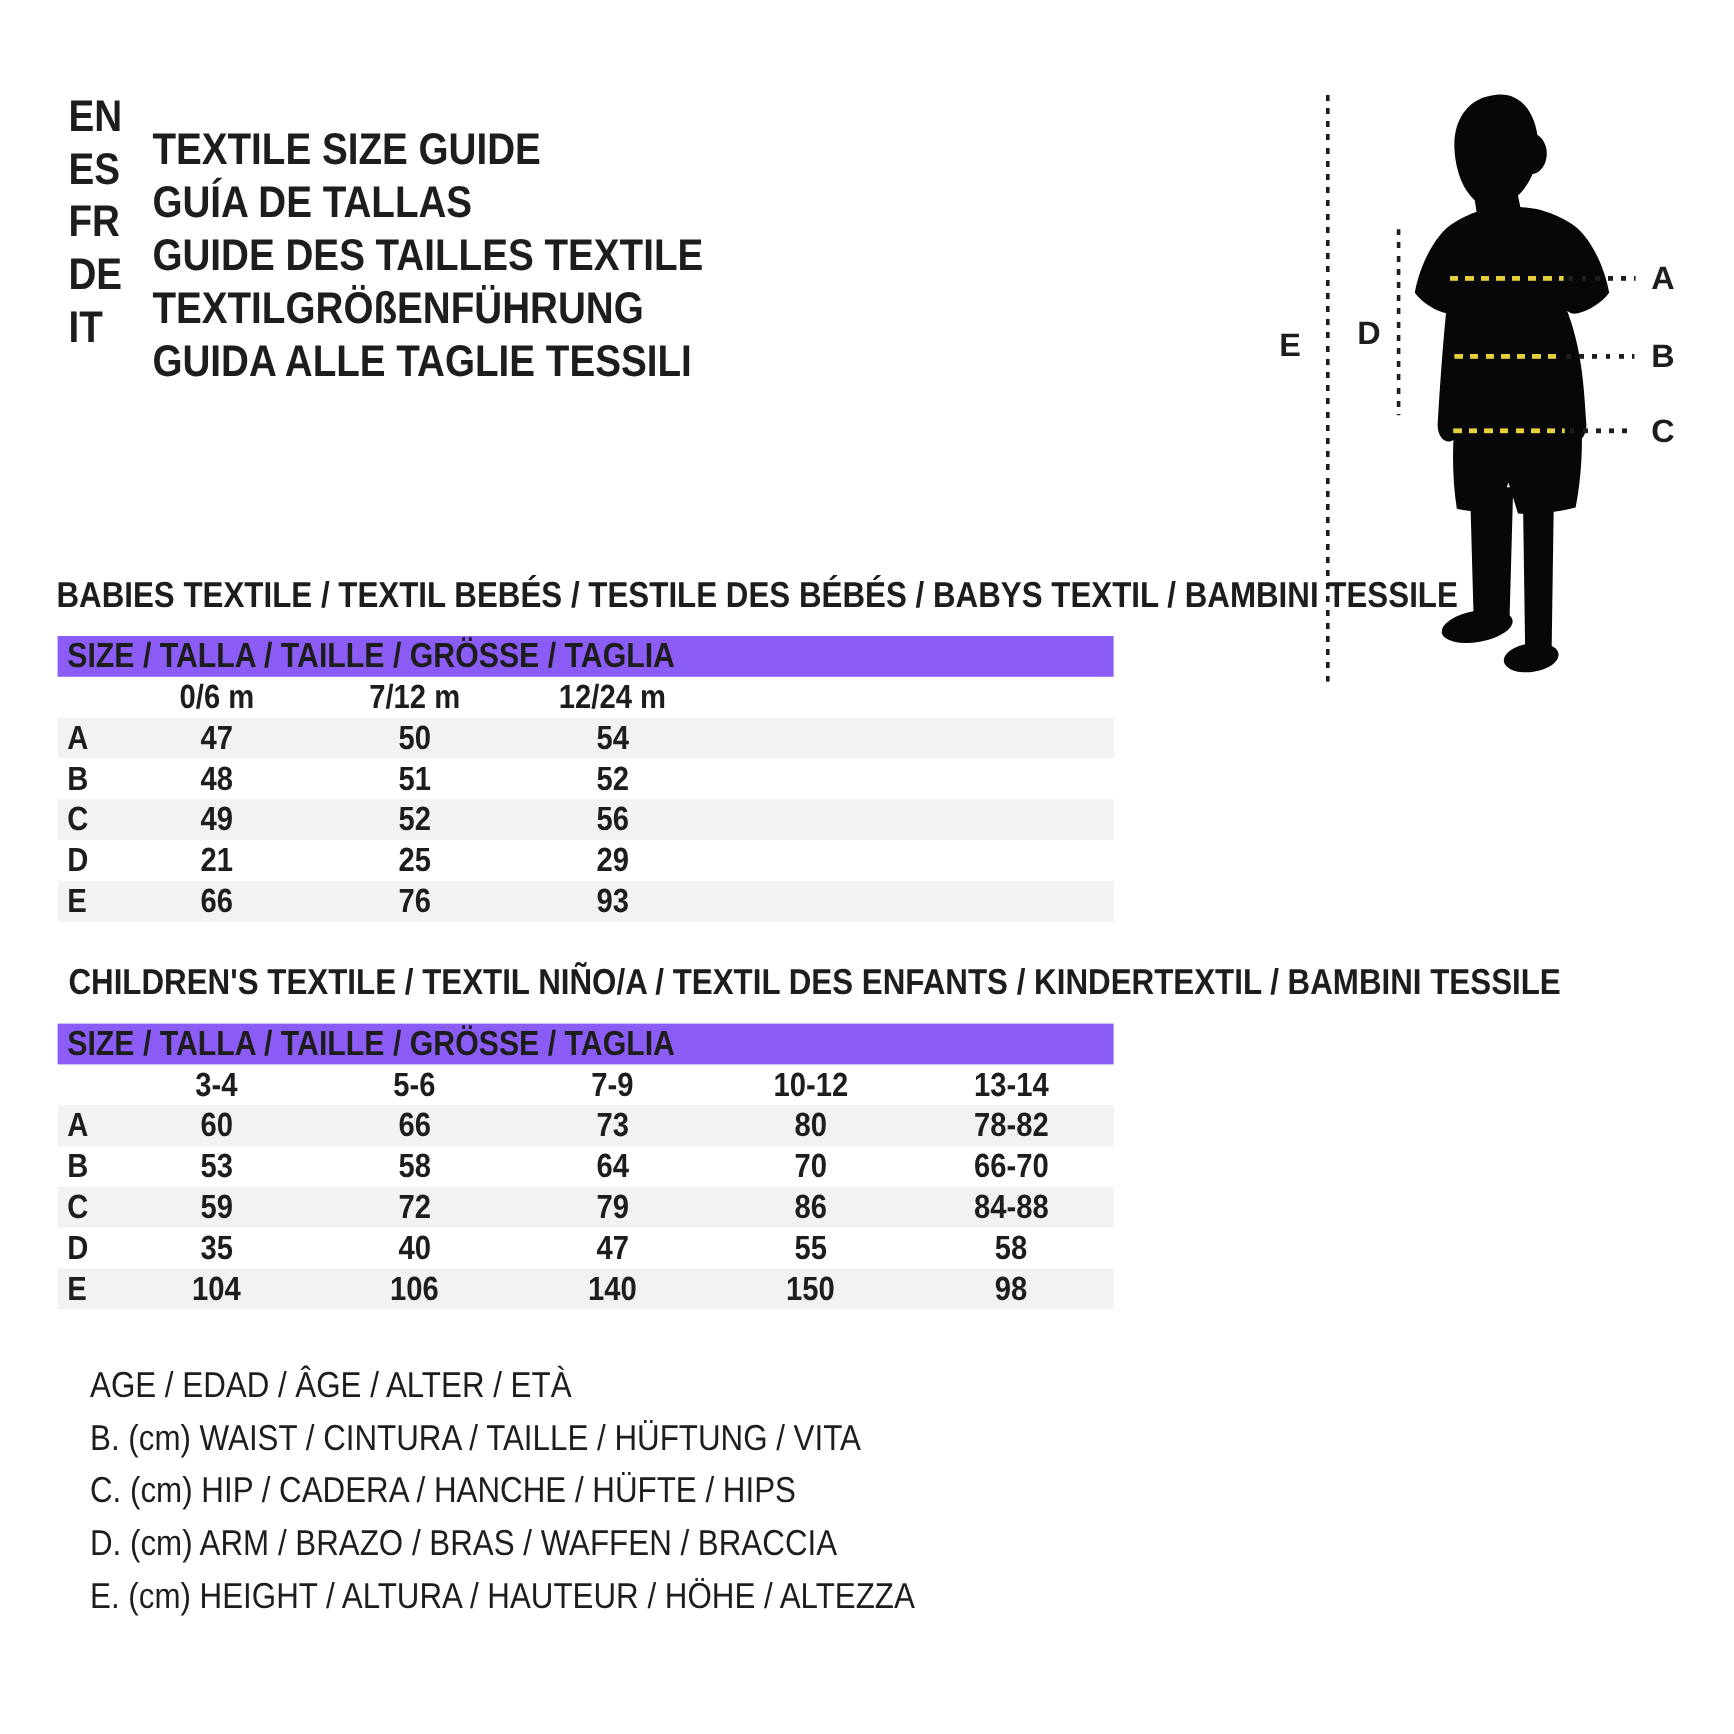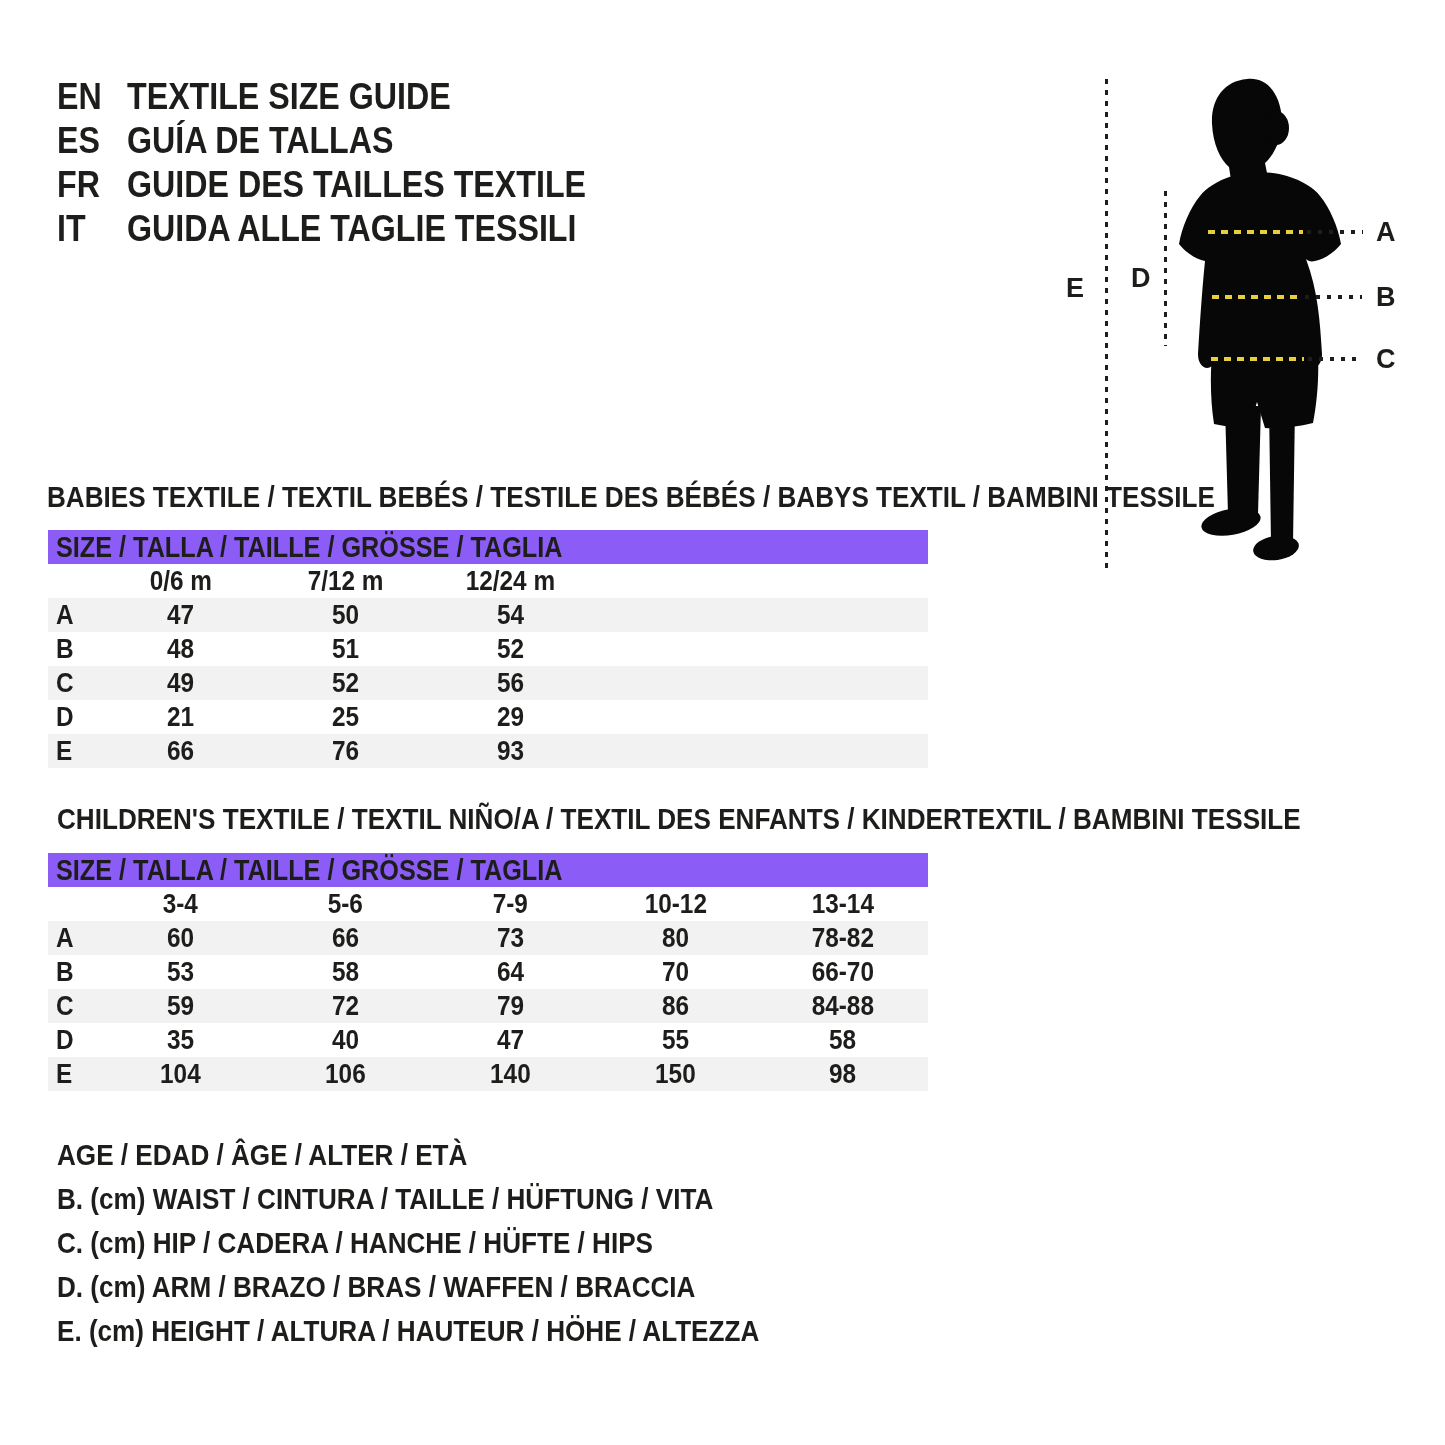--- a/index.html
+++ b/index.html
@@ -13,36 +13,36 @@
   }
   .abs{position:absolute;}
   
   .cond{display:inline-block;transform:scaleX(0.87);transform-origin:0 50%;white-space:nowrap;}
   .cond-c{display:inline-block;transform:scaleX(0.87);transform-origin:50% 50%;white-space:nowrap;}
 
   
   .lang-block{left:57px;top:75px;}
   .lang-row{display:flex;height:44px;line-height:44px;font-size:37px;font-weight:700;}
   .lang-code{width:70px;flex:0 0 70px;}
-  .lang-title{flex:1;}
+  .lang-title{flex:1;margin-top:28px;}
 
   
   .section-title{font-size:30px;font-weight:700;line-height:36px;}
 
   
   .size-table{width:880px;}
   .size-bar{height:34px;line-height:34px;background:#8b5cf6;font-size:29px;font-weight:700;padding-left:8px;box-sizing:border-box;}
   .trow{display:grid;grid-template-columns:50px 165px 165px 165px 165px 170px;height:34px;line-height:34px;font-size:28px;font-weight:700;}
   .trow.alt{background:#f2f2f2;}
   .cell{text-align:center;overflow:visible;}
   .cell.rlabel{text-align:left;padding-left:8px;}
 
   
   .legend-block{left:57px;top:1133px;}
-  .legend-line{height:44px;line-height:44px;font-size:30px;font-weight:700;}
+  .legend-line{height:44px;line-height:44px;font-size:30px;font-weight:400;margin-left:18px;}
 
   
   .vdots{width:3px;background:repeating-linear-gradient(to bottom,#1d1d1b 0 5px,transparent 5px 11px);}
   .hdash-y{height:4px;background:repeating-linear-gradient(to right,var(--accent,#e6cf3c) 0 7px,transparent 7px 13px);}
   .hdash-k{height:4px;background:repeating-linear-gradient(to right,#1d1d1b 0 4px,transparent 4px 11px);}
   .marker-label{font-size:27px;font-weight:700;line-height:32px;}
 </style>
 </head>
 <body>
 
@@ -51,20 +51,24 @@
     <span class="lang-code"><span class="cond">EN</span></span>
     <span class="lang-title"><span class="cond">TEXTILE SIZE GUIDE</span></span>
   </div>
   <div class="lang-row">
     <span class="lang-code"><span class="cond">ES</span></span>
     <span class="lang-title"><span class="cond">GUÍA DE TALLAS</span></span>
   </div>
   <div class="lang-row">
     <span class="lang-code"><span class="cond">FR</span></span>
     <span class="lang-title"><span class="cond">GUIDE DES TAILLES TEXTILE</span></span>
+  </div>
+  <div class="lang-row">
+    <span class="lang-code"><span class="cond">DE</span></span>
+    <span class="lang-title"><span class="cond">TEXTILGRÖßENFÜHRUNG</span></span>
   </div>
   <div class="lang-row">
     <span class="lang-code"><span class="cond">IT</span></span>
     <span class="lang-title"><span class="cond">GUIDA ALLE TAGLIE TESSILI</span></span>
   </div>
 </div>
 
 <div class="abs" style="left:0;top:0;width:1445px;height:600px;">
   <svg class="abs" style="left:1177px;top:76px;" width="166" height="490" viewBox="0 0 166 490">
     <g fill="#070707">

